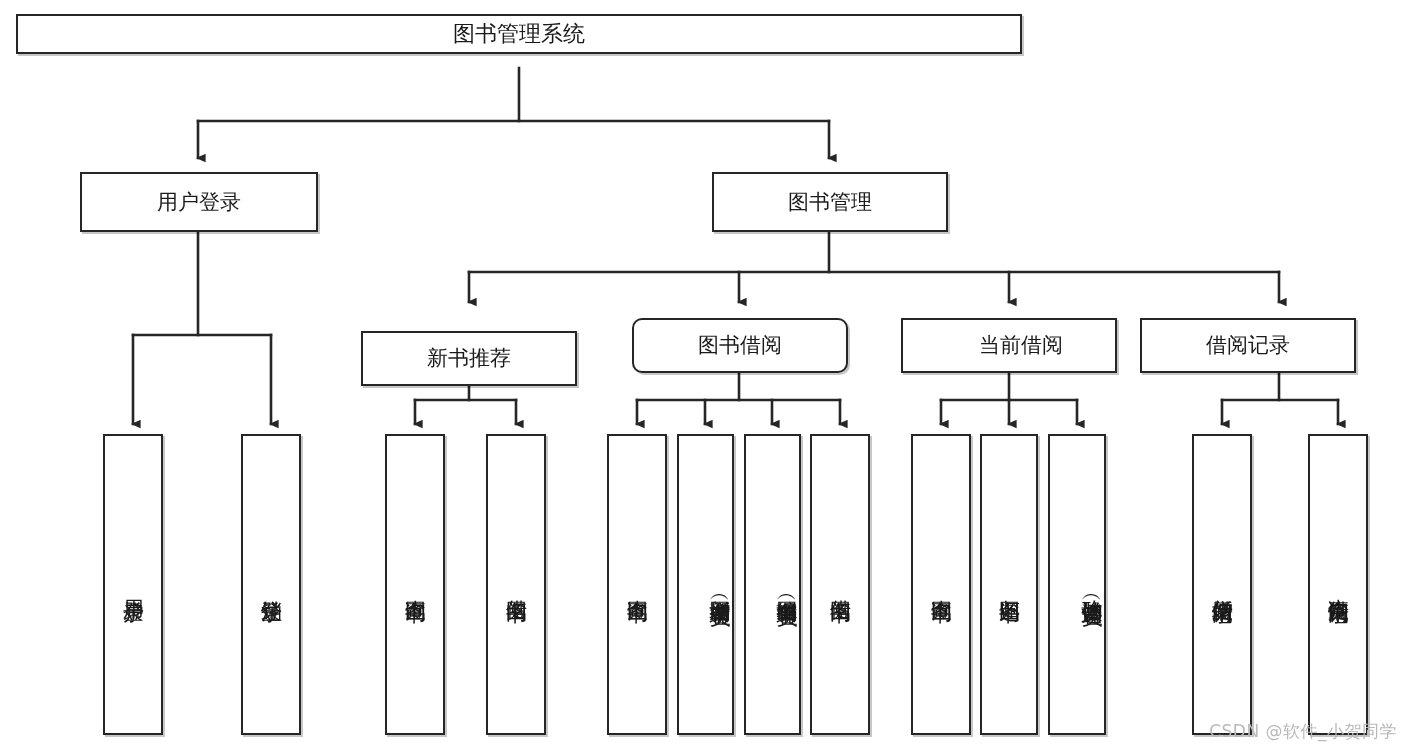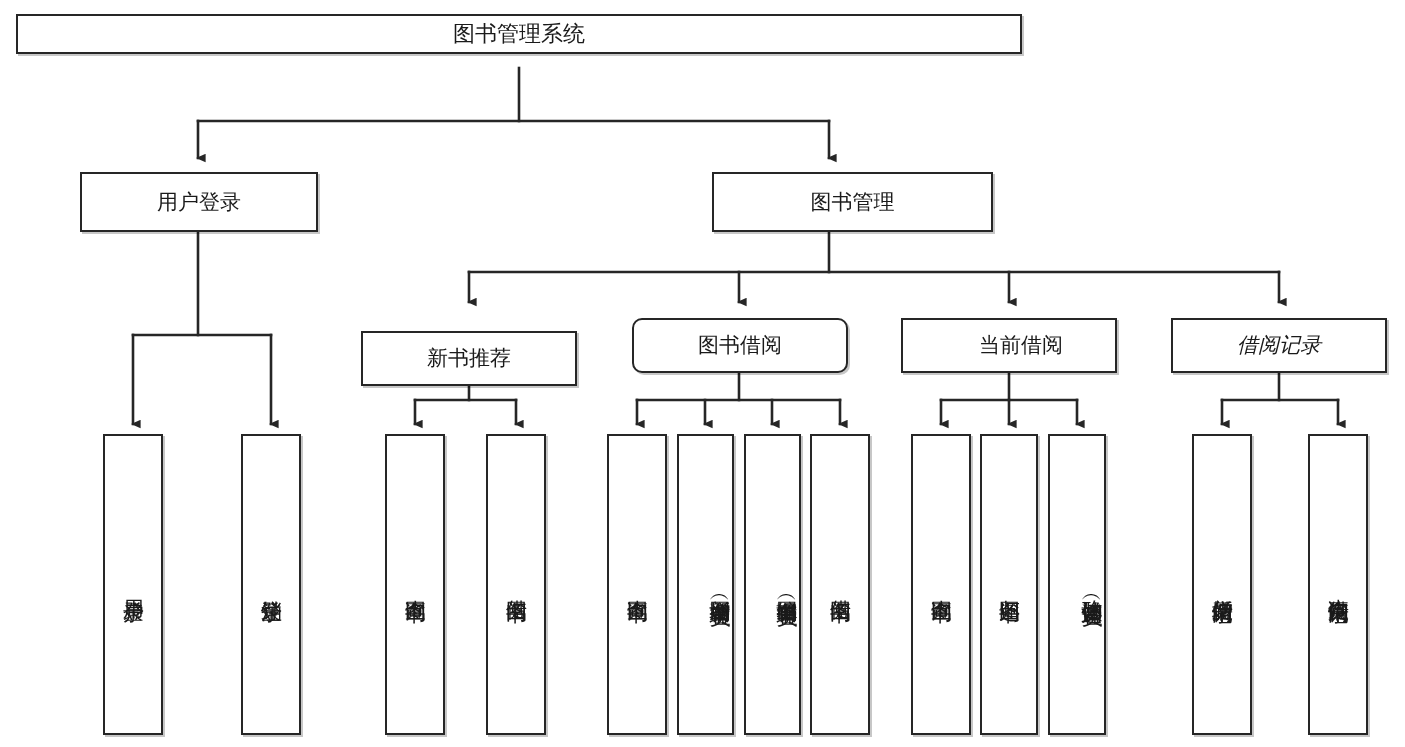--- a/index.html
+++ b/index.html
@@ -136,37 +136,37 @@
   </svg>
 
   <div class="node node-root" style="left:16px; top:14px; width:1006px; height:40px;">
     <span>图书管理系统</span>
   </div>
 
   <div class="node node-h" style="left:80px; top:172px; width:238px; height:60px;">
     <span>用户登录</span>
   </div>
 
-  <div class="node node-h" style="left:712px; top:172px; width:281px; height:60px;">
+  <div class="node node-h" style="left:712px; top:172px; width:236px; height:60px;">
     <span>图书管理</span>
   </div>
 
   <div class="node node-h" style="left:361px; top:331px; width:216px; height:55px;">
     <span>新书推荐</span>
   </div>
 
   <div class="node node-h" style="left:632px; top:318px; width:216px; height:55px;border-radius:10px;">
     <span>图书借阅</span>
   </div>
 
   <div class="node node-h" style="left:901px; top:318px; width:216px; height:55px;padding-left:24px;">
     <span>当前借阅</span>
   </div>
 
-  <div class="node node-h" style="left:1171px; top:318px; width:216px; height:55px;font-style:italic;">
+  <div class="node node-h" style="left:1140px; top:318px; width:216px; height:55px;">
     <span>借阅记录</span>
   </div>
 
   <div class="node node-v center-v" style="left:103px; top:434px; width:60px; height:301px;">
     <span class="vlabel">用户登录</span>
   </div>
 
   <div class="node node-v center-v" style="left:241px; top:434px; width:60px; height:301px;">
     <span class="vlabel">注销登录</span>
   </div>
@@ -208,14 +208,15 @@
   </div>
 
   <div class="node node-v center-v" style="left:1192px; top:434px; width:60px; height:301px;">
     <span class="vlabel">新增借阅记录</span>
   </div>
 
   <div class="node node-v center-v" style="left:1308px; top:434px; width:60px; height:301px;">
     <span class="vlabel">查询借阅记录</span>
   </div>
 
+  <div id="watermark">CSDN @软件_小贺同学</div>
 
 </div>
 
 </body></html>

